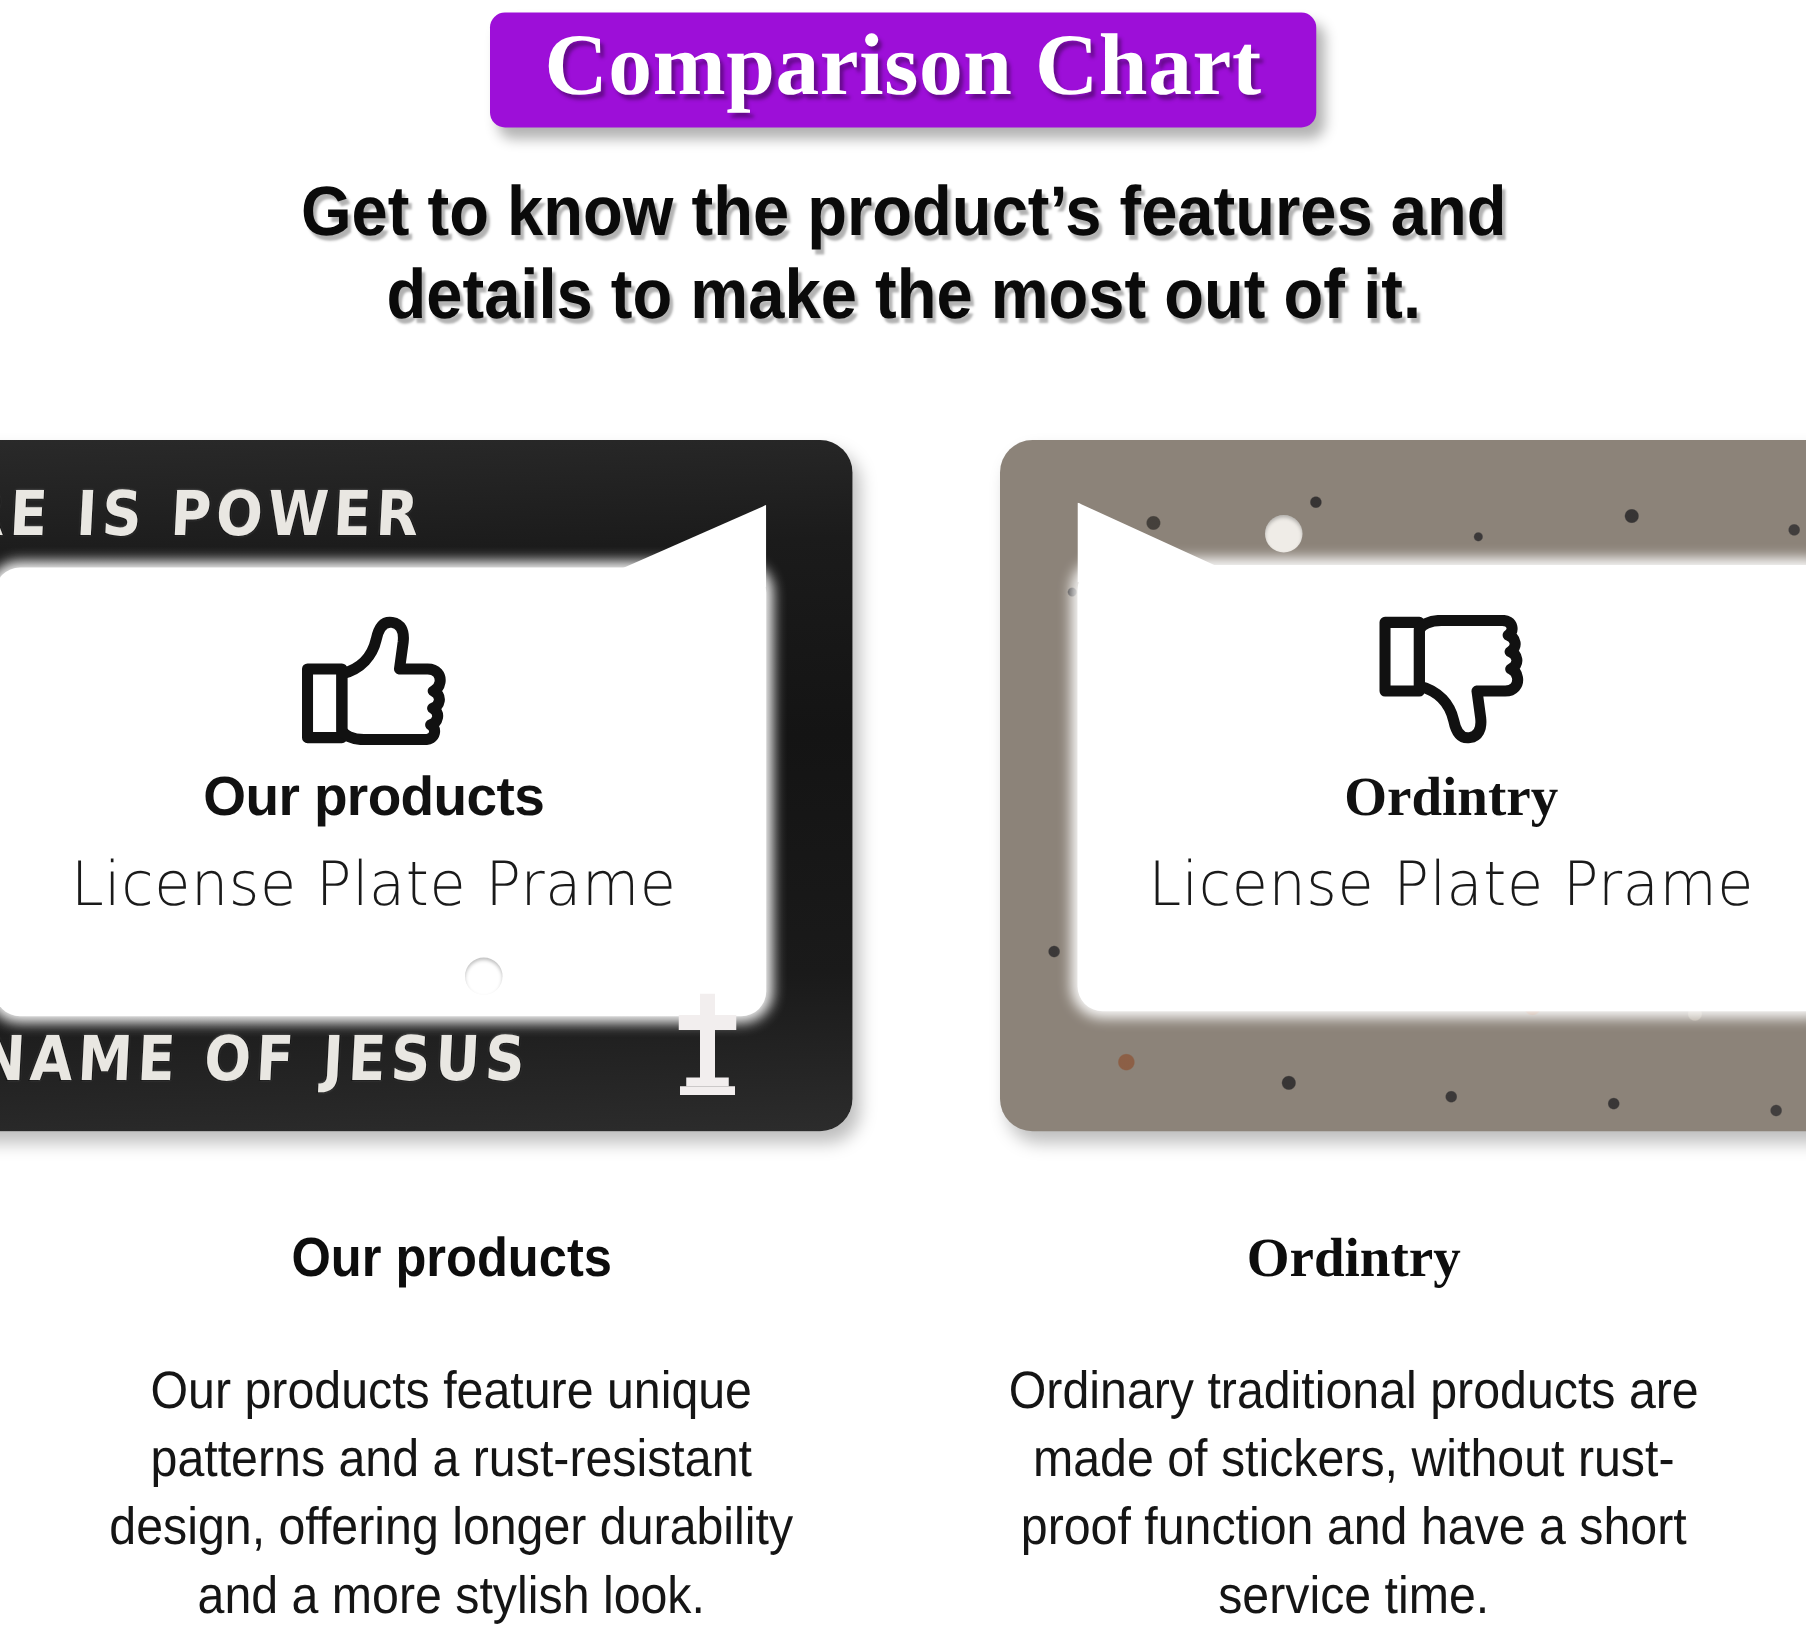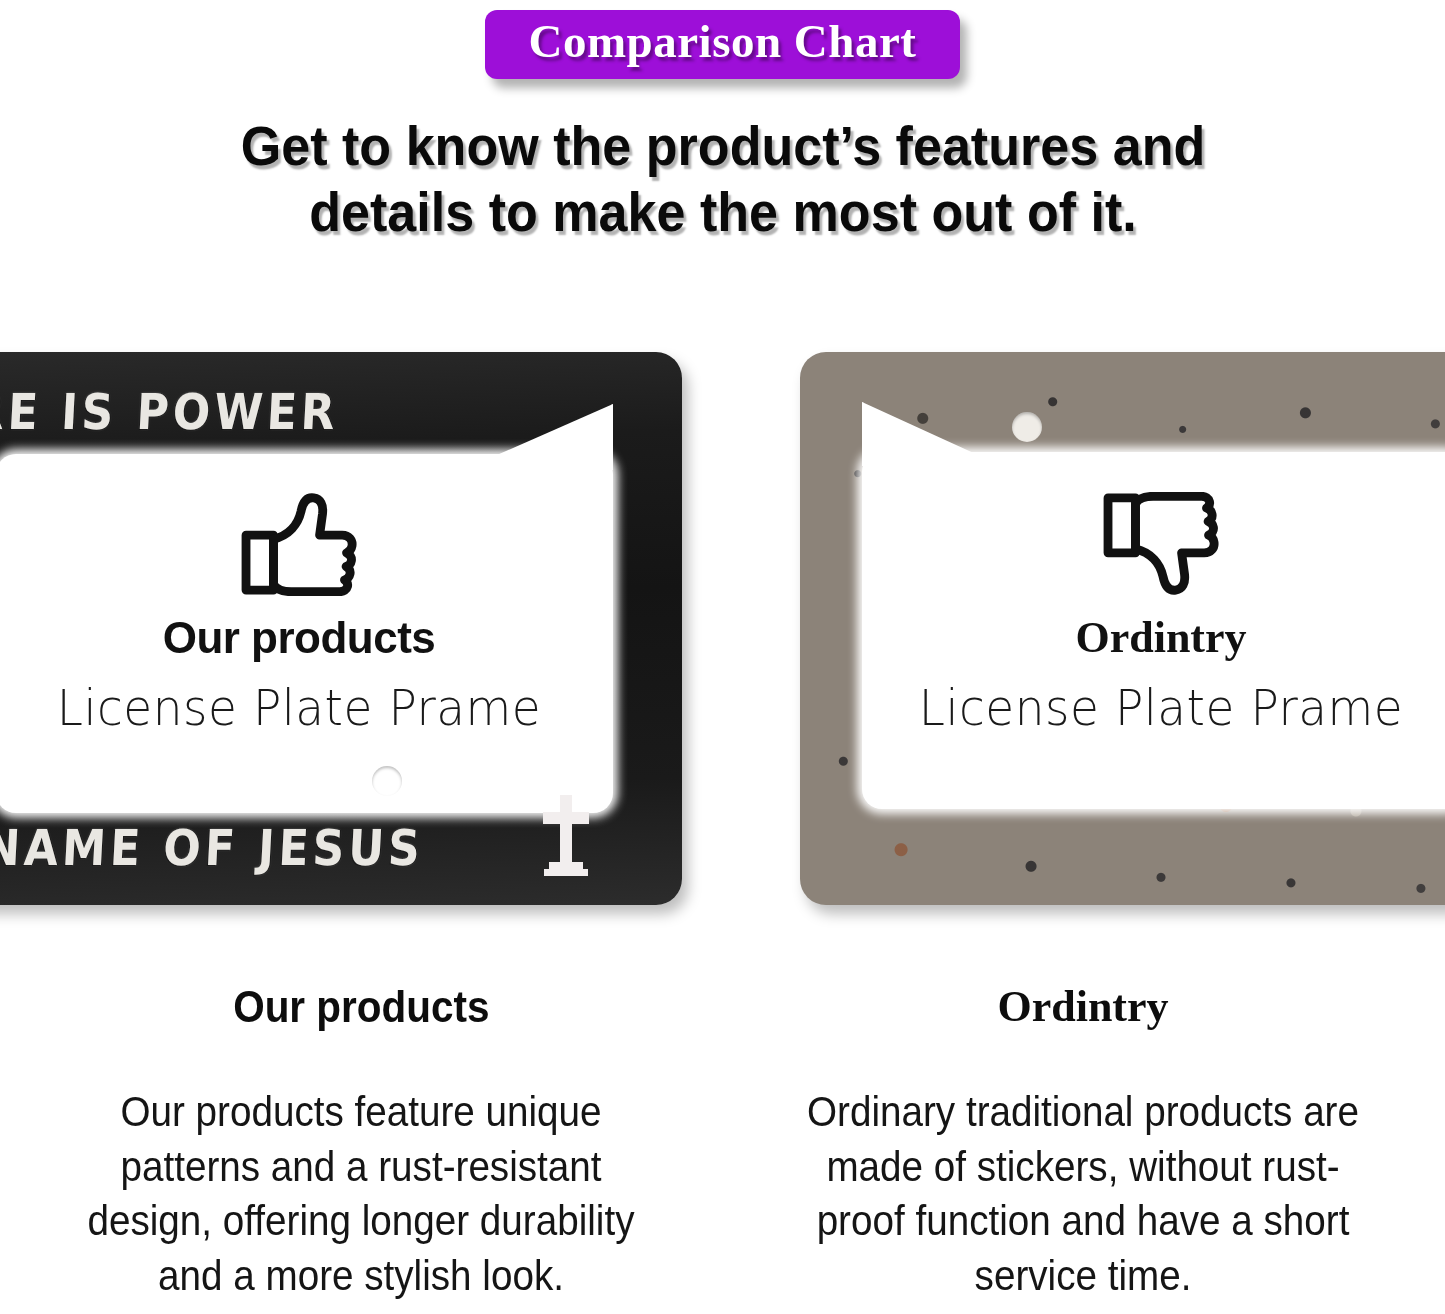--- a/index.html
+++ b/index.html
@@ -29,21 +29,21 @@
   .title-banner {
     background: #9d0fd8;
     border-radius: 12px;
     padding: 8px 44px 14px 44px;
     box-shadow: 7px 9px 10px rgba(0,0,0,0.30);
     display: inline-block;
   }
   .title-text {
     font-family: "Liberation Serif", "DejaVu Serif", serif;
     font-weight: bold;
-    font-size: 47px;
+    font-size: 70px;
     line-height: 1.0;
     color: #ffffff;
     letter-spacing: 0.5px;
     text-shadow: 3px 4px 3px rgba(0,0,0,0.35);
     white-space: nowrap;
   }
 
   .subtitle {
     margin-top: 34px;
     width: 1200px;

